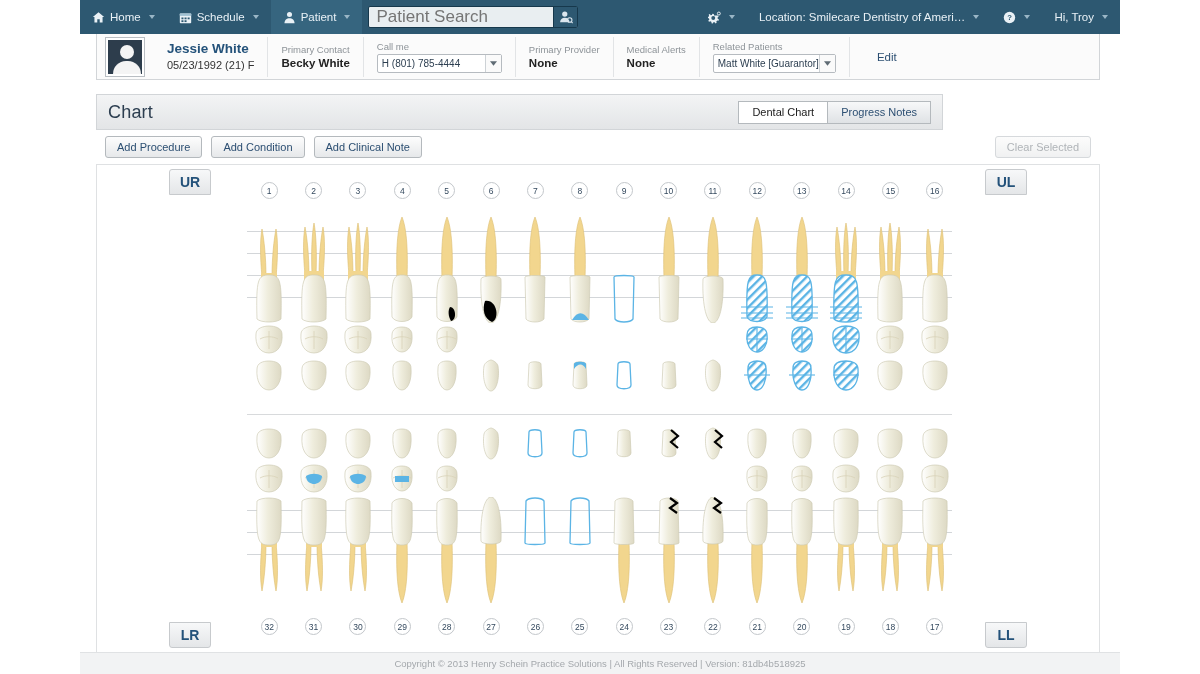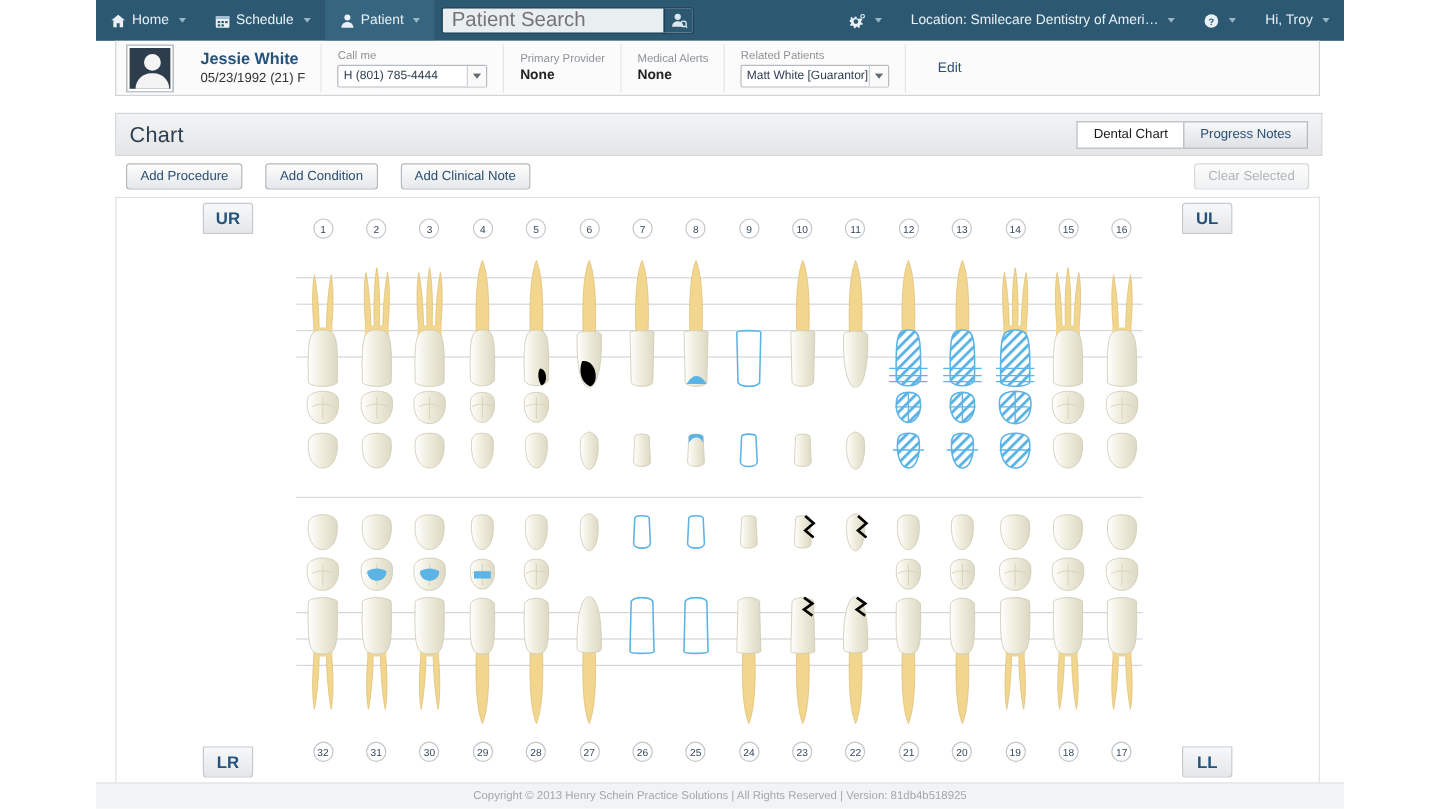--- a/index.html
+++ b/index.html
@@ -76,39 +76,39 @@
   }
   .pb-select .sel-txt { flex:1; white-space:nowrap; overflow:hidden; }
   .pb-select .sel-arrow {
     width:16px; height:17px; border-left:1px solid #cdd2d6;
     display:flex;align-items:center;justify-content:center; background:#fafafa;
   }
   .pb-edit { font-size:11.5px; color:#2c4f72; padding:0 14px; align-self:center; }
 
   
   .title-bar {
-    position:absolute; left:96px; top:94px; width:1006px; height:36px;
+    position:absolute; left:96px; top:94px; width:847px; height:36px;
     background:linear-gradient(#f3f4f5,#e3e5e7);
     border:1px solid #d2d5d8;
     display:flex; align-items:center; padding:0 11px;
   }
   .title-bar h1 { font-size:18px; font-weight:normal; color:#2c3e50; letter-spacing:.2px; }
   .tabs { margin-left:auto; display:flex; height:23px; }
   .tab {
     display:flex;align-items:center;justify-content:center;
     height:23px; padding:0 13px; font-size:11px;
     border:1px solid #b4b9bd; background:linear-gradient(#f7f8f9,#dfe2e5);
     color:#2c4f72;
   }
   .tab.sel { background:#fff; color:#1a1a1a; border-right:0; }
   .tab:last-child { border-left:1px solid #b4b9bd; }
 
   
   .action-bar { position:absolute; left:96px; top:130px; width:1004px; height:34px;
-    background:#fff; display:flex; align-items:center; padding:0 9px;gap:10px; }
+    background:#fff; display:flex; align-items:center; padding:0 9px; }
   .btn {
     height:22px; padding:0 11px; margin-right:9px;
     font-size:11px; color:#2c4f72;
     border:1px solid #b4b9bd; border-radius:3px;
     background:linear-gradient(#fdfdfd,#e6e8ea);
     display:flex;align-items:center;
   }
   .btn.disabled { color:#b0b4b8; border-color:#d6d9dc; background:linear-gradient(#fcfcfc,#f0f1f2); margin-right:0; }
   .spacer { flex:1; }
 
@@ -264,20 +264,24 @@
   </div>
 
   <div class="patient-bar">
     <div class="pb-avatar"></div>
 
     <div class="pb-cell first">
       <div class="pb-name">Jessie White</div>
       <div class="pb-sub">05/23/1992 (21) F</div>
     </div>
 
+    <div class="pb-cell">
+      <div class="pb-lbl">Primary Contact</div>
+      <div class="pb-val">Becky White</div>
+    </div>
 
     <div class="pb-cell">
       <div class="pb-lbl">Call me</div>
       <div class="pb-select" style="min-width:125px">
         <span class="sel-txt">H (801) 785-4444</span>
         <span class="sel-arrow">
           <svg width="7" height="5" viewBox="0 0 8 5">
               <path d="M0 0h8L4 5z" fill="#5f6b74"></path>
             </svg>
         </span>

